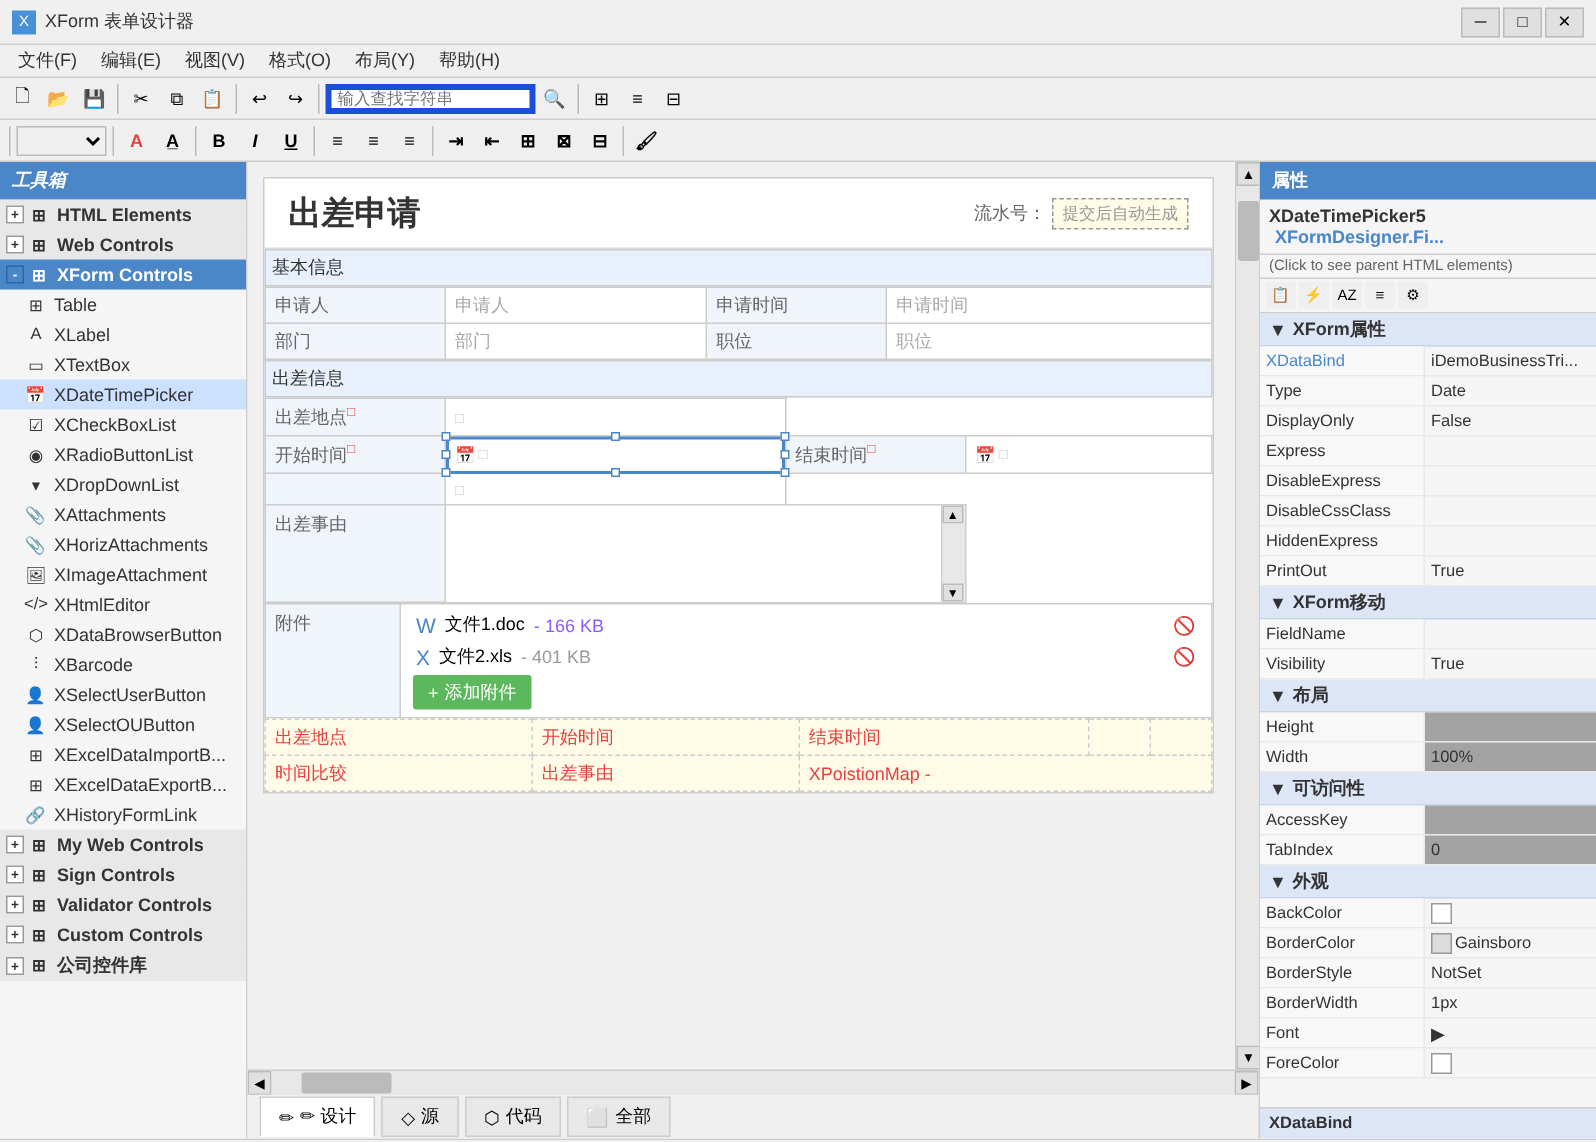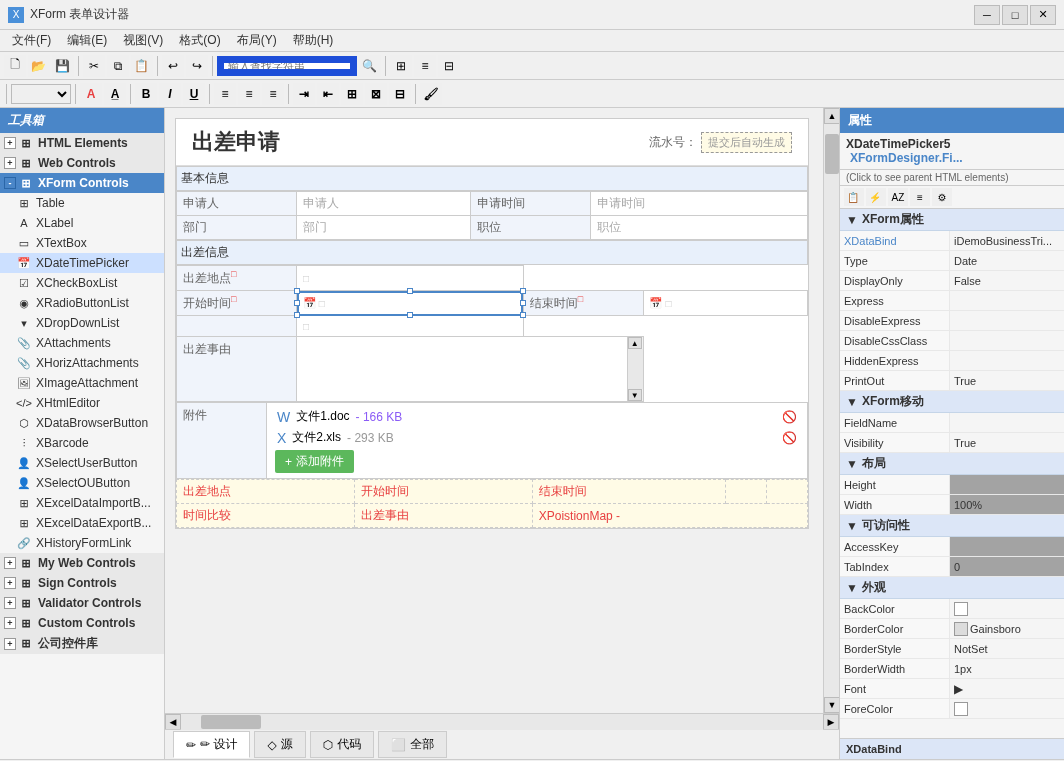--- a/index.html
+++ b/index.html
@@ -13,21 +13,21 @@
     .win-btn { width: 26px; height: 20px; background: #e0e0e0; border: 1px solid #bbb; display: flex; align-items: center; justify-content: center; cursor: pointer; font-size: 11px; }
 
     
     .menu-bar { background: #f0f0f0; height: 22px; display: flex; align-items: center; padding: 0 4px; border-bottom: 1px solid #ccc; }
     .menu-item { padding: 2px 8px; cursor: pointer; font-size: 12px; color: #333; }
 
     
     .toolbar { background: #f0f0f0; height: 28px; display: flex; align-items: center; padding: 0 4px; border-bottom: 1px solid #ccc; gap: 2px; }
     .tb-btn { width: 22px; height: 22px; border: 1px solid transparent; display: flex; align-items: center; justify-content: center; cursor: pointer; font-size: 12px; }
     .tb-separator { width: 1px; height: 20px; background: #bbb; margin: 0 2px; }
-    .tb-input { height: 20px; width: 140px; border: 7px solid #1d4ed8; padding: 0 4px; font-size: 11px; }
+    .tb-input { height: 20px; width: 140px; border: 4px solid #1d4ed8; padding: 0 4px; font-size: 11px; }
 
     
     .format-bar { background: #f0f0f0; height: 28px; display: flex; align-items: center; padding: 0 4px; border-bottom: 1px solid #ccc; gap: 2px; }
     .fmt-dropdown { height: 20px; width: 60px; border: 1px solid #bbb; font-size: 11px; }
     .fmt-btn { width: 22px; height: 22px; border: 1px solid transparent; display: flex; align-items: center; justify-content: center; cursor: pointer; font-weight: bold; }
 
     
     .main-layout { display: flex; height: calc(761px - 110px); }
 
     
@@ -413,21 +413,21 @@
               <div class="attach-file">
                 <span style="color:#4a86c8;font-size:14px;">W</span>
                 <span>文件1.doc</span>
                 <span style="color:#8b5cf6;"> - <span>166 KB</span></span>
                 <span style="flex:1;"></span>
                 <span class="attach-del">🚫</span>
               </div>
               <div class="attach-file">
                 <span style="color:#4a86c8;font-size:14px;">X</span>
                 <span>文件2.xls</span>
-                <span style="color:#999;"> - <span>293 KB</span></span>
+                <span style="color:#999;"> - <span>401 KB</span></span>
                 <span style="flex:1;"></span>
                 <span class="attach-del">🚫</span>
               </div>
               <div>
                 <button class="add-attach-btn">
                   <span>+</span>
                   <span>添加附件</span>
                 </button>
               </div>
             </td>

